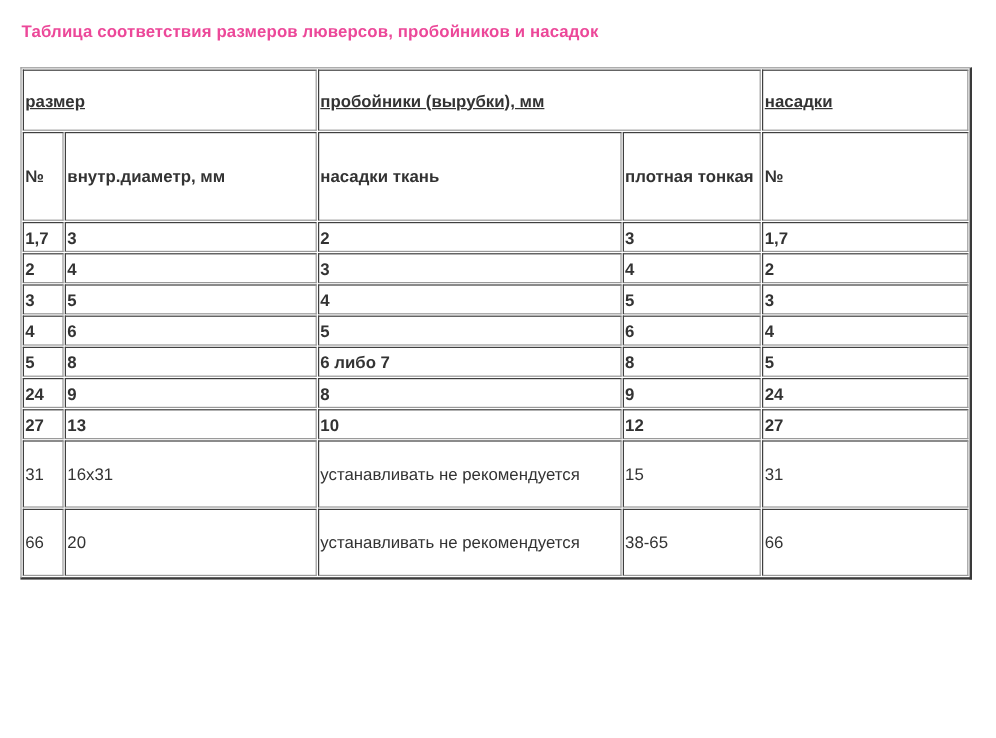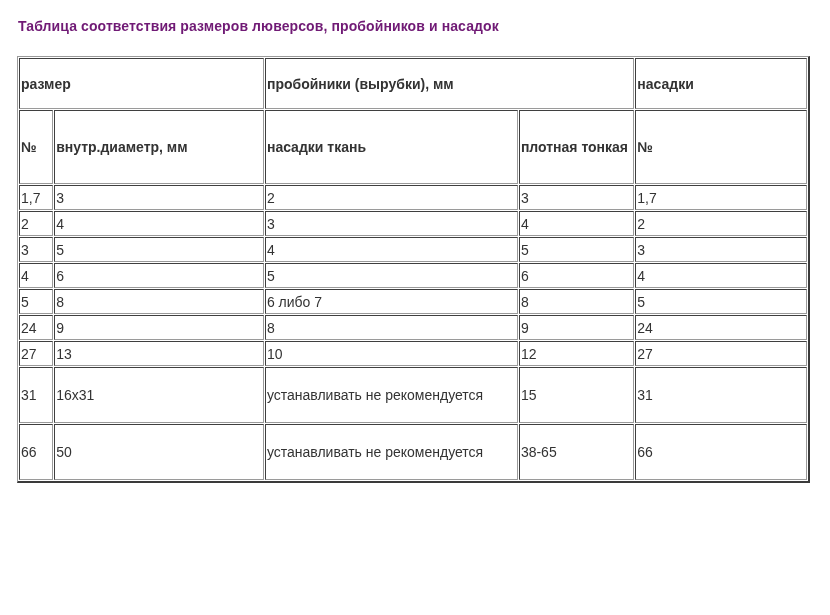--- a/index.html
+++ b/index.html
@@ -2,21 +2,21 @@
 <html><head>
 <meta charset="utf-8">
 <style>
   html, body { margin: 0; padding: 0; background: #ffffff; }
   body {
     width: 830px; height: 615px; overflow: hidden; position: relative;
     font-family: "Liberation Sans", sans-serif; color: #222222;
   }
   .title {
     position: absolute; left: 18px; top: 18px;
-    font-size: 14px; font-weight: bold; color: #701a75;
+    font-size: 14px; font-weight: bold; color: #ec4899;
     letter-spacing: 0.1px;
   }
   table.sizes {
     position: absolute; left: 17px; top: 56px;
     width: 793px;
     border-collapse: separate;
     border-spacing: 1px;
     border-top: 1px solid #9a9a9a;
     border-left: 1px solid #9a9a9a;
     border-right: 2px solid #3a3a3a;
@@ -29,23 +29,23 @@
     border-left: 1px solid #3f3f3f;
     border-right: 1px solid #9a9a9a;
     border-bottom: 1px solid #9a9a9a;
     padding: 0 0 0 1px;
     vertical-align: middle;
     white-space: nowrap;
     color: #333;
   }
   td.hdr { font-weight: bold; color: #222; }
   td.wrap { white-space: normal; line-height: 24px; }
-  tr.h1 td { height: 49px; }
+  tr.h1 td { height: 49px; text-decoration: underline; }
   tr.h2 td { height: 72px; }
-  tr.r td { height: 23px; }
+  tr.r td { height: 23px; font-weight: bold; }
   tr.tall td { height: 54px; }
 </style>
 </head>
 <body>
 
 <div class="title">Таблица соответствия размеров люверсов, пробойников и насадок</div>
 
 <table class="sizes">
   <colgroup>
     <col style="width:34px">
@@ -119,19 +119,19 @@
     </tr>
     <tr class="tall">
       <td>31</td>
       <td>16x31</td>
       <td>устанавливать не рекомендуется</td>
       <td>15</td>
       <td>31</td>
     </tr>
     <tr class="tall">
       <td>66</td>
-      <td>50</td>
+      <td>20</td>
       <td>устанавливать не рекомендуется</td>
       <td>38-65</td>
       <td>66</td>
     </tr>
   </tbody>
 </table>
 
 </body></html>

